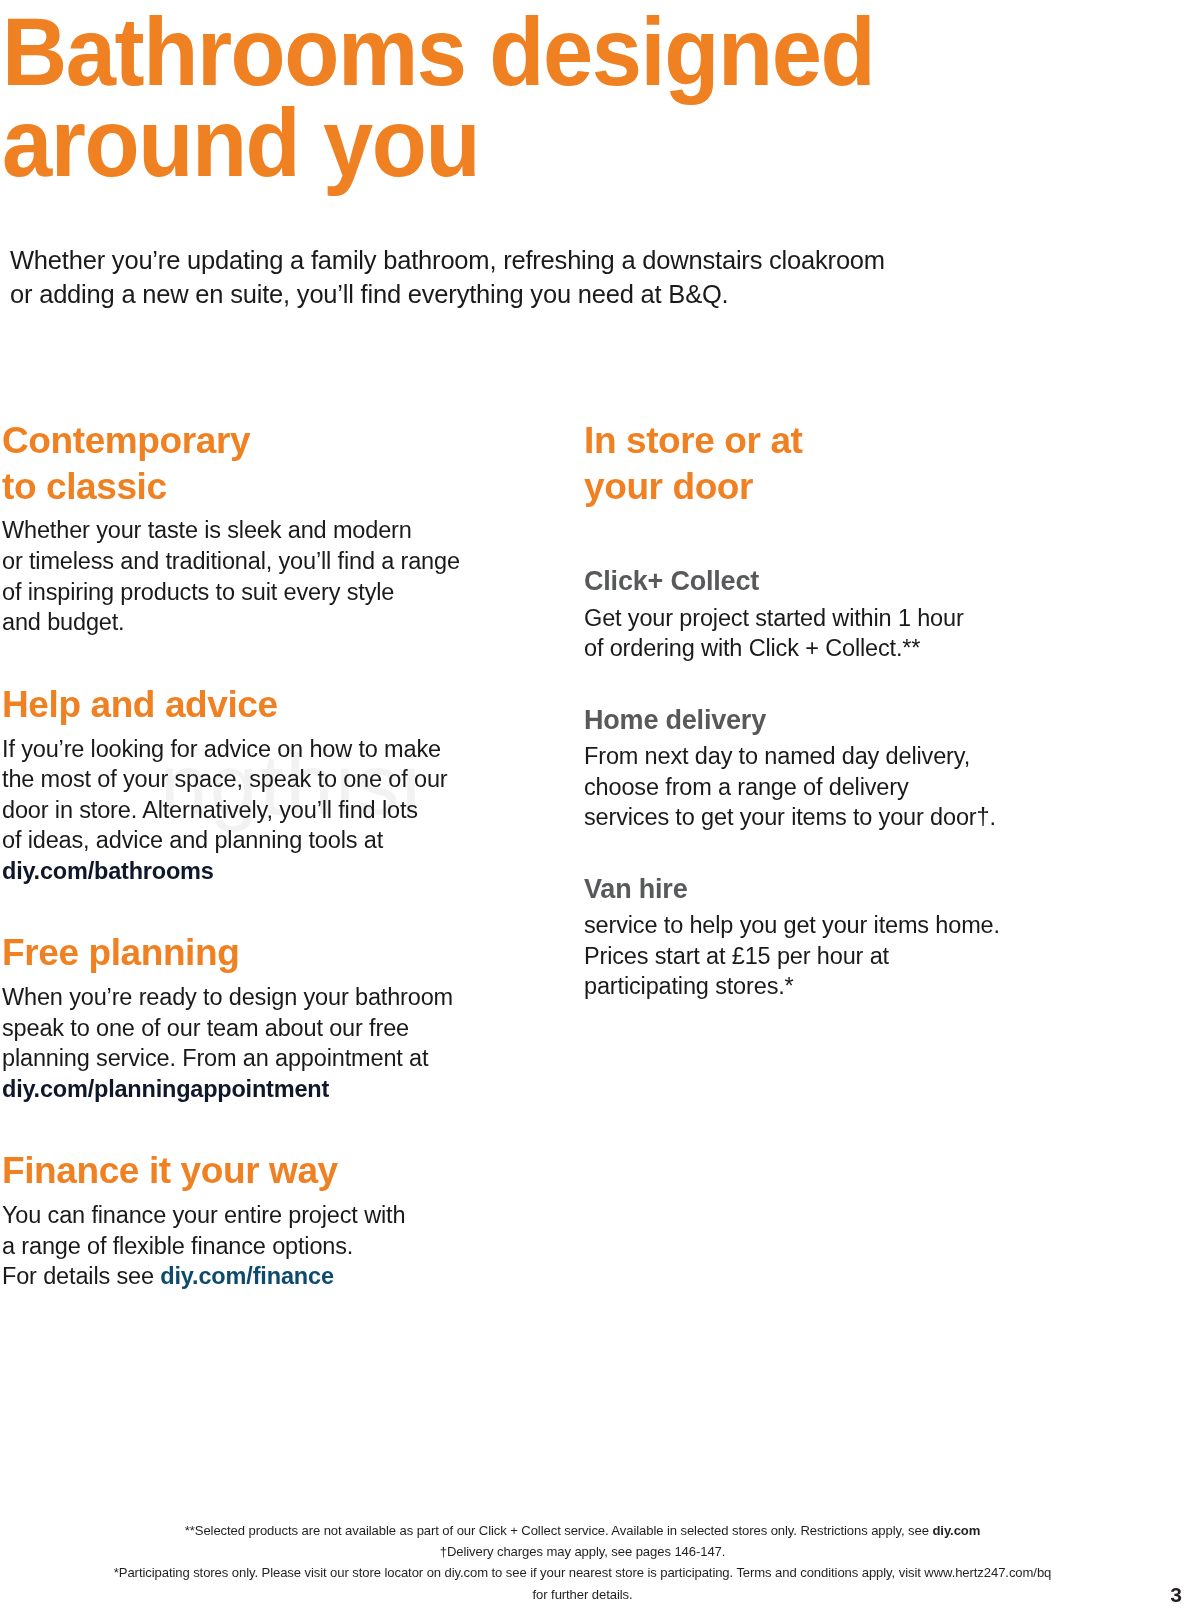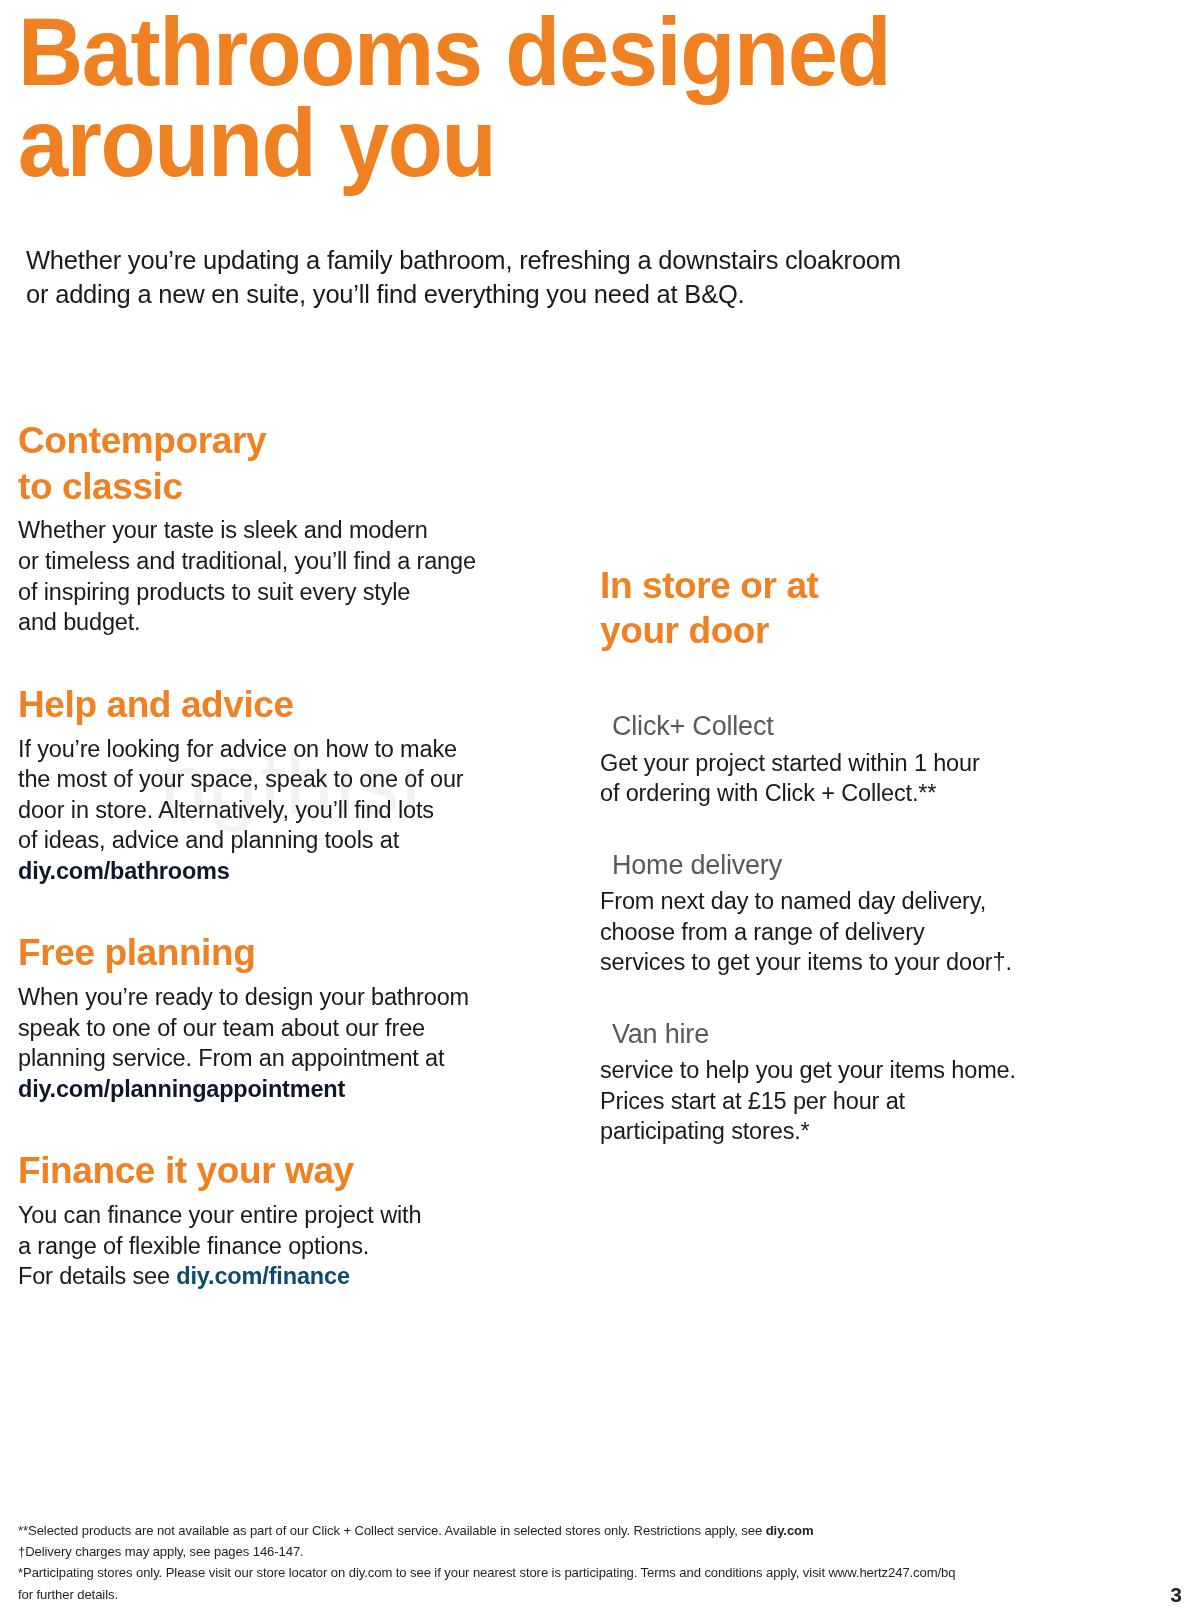--- a/index.html
+++ b/index.html
@@ -31,21 +31,21 @@
     color: #f2f2f2;
     white-space: nowrap;
     pointer-events: none;
     z-index: 0;
     font-family: "Liberation Sans", sans-serif;
   }
 
   #content {
     position: relative;
     z-index: 2;
-    padding: 0 18px;
+    padding: 0 2px;
   }
 
   
   .headline {
     color: #ef8122;
     font-weight: 700;
     font-size: 96px;
     line-height: 0.95;
     letter-spacing: -1.5px;
     margin: 0;
@@ -65,21 +65,21 @@
     color: #1a1a1a;
     letter-spacing: -0.2px;
     max-width: 980px;
   }
   .intro .l2 { display: block; }
 
   
   .cols {
     display: flex;
     padding-top: 98px;
-    align-items: center;
+    align-items: flex-start;
   }
   .col-left { width: 530px; flex: none; }
   .col-right { width: 500px; flex: none; margin-left: 52px; }
 
   
   .sec { margin: 0 0 0 0; }
   .sec + .sec { margin-top: 44px; }
 
   .sec-h {
     color: #ef8122;
@@ -104,35 +104,36 @@
     color: #0f172a;
     font-weight: 700;
     letter-spacing: -0.2px;
   }
   .link-inline { color: #0c4a6e; font-weight: 700; }
 
   
   .sub { margin-top: 40px; }
   .sub-first { margin-top: 56px; }
   .sub-h {
-    margin: 0 0 5px 12px;
+    margin: 0 0 5px 0;
     font-size: 27px;
-    font-weight: 400;
+    font-weight: 700;
     color: #58595b;
     letter-spacing: -0.2px;
     line-height: 1.2;
   }
 
   
   .footnotes {
     position: absolute;
     left: 18px;
     right: 18px;
     bottom: 12px;
     z-index: 3;
+    text-align: center;
   }
   .fn {
     margin: 0;
     font-size: 13.5px;
     line-height: 1.58;
     color: #231f20;
     letter-spacing: -0.1px;
     font-family: "Liberation Sans Narrow", "Liberation Sans", sans-serif;
     transform: scaleX(0.97);
     transform-origin: left center;

